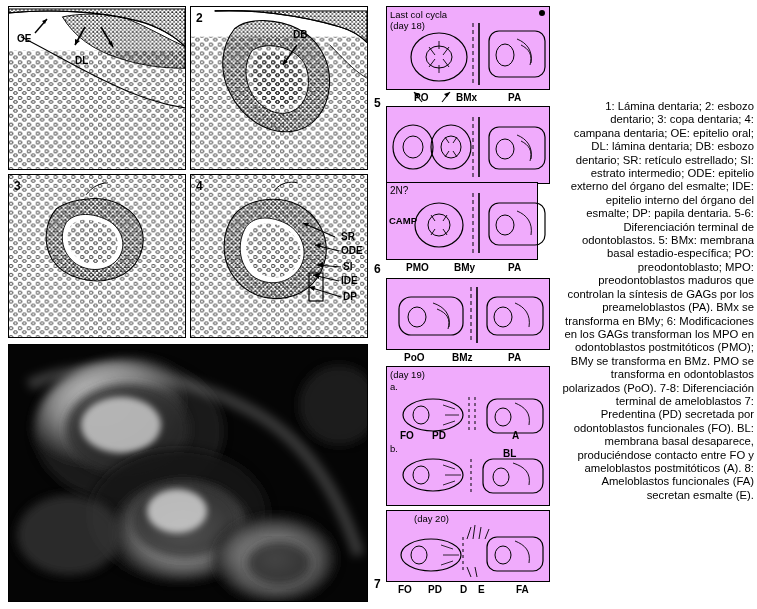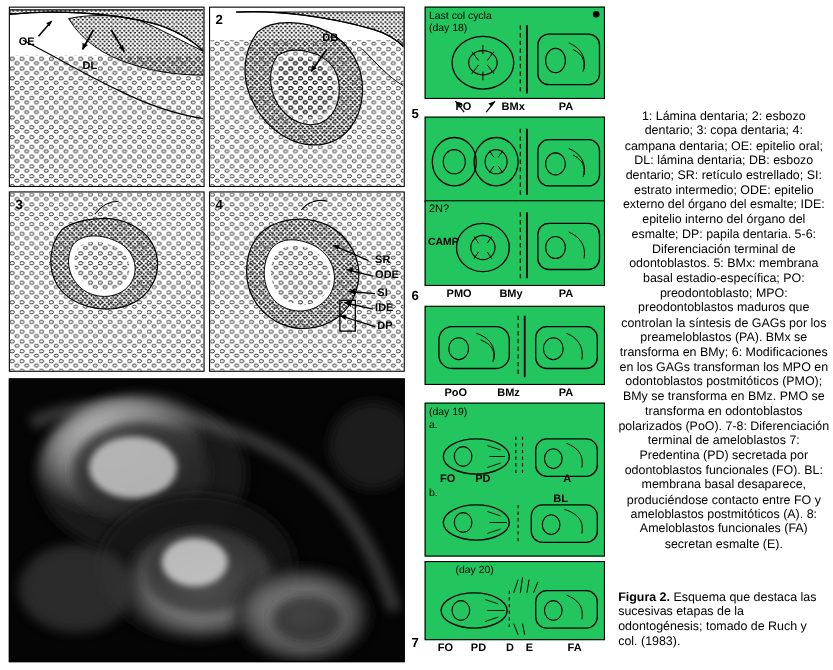--- a/index.html
+++ b/index.html
@@ -48,32 +48,32 @@
   
   .stipple {
     position: absolute;
     left: 0; top: 0; right: 0; bottom: 0;
   }
 
   
   .dbox {
     position: absolute;
     border: 1px solid #000;
-    background: #22c55e;
+    background: #f0abfc;
   }
 
   
   .caption {
     position: absolute;
     left: 562px;
     top: 100px;
     width: 192px;
     font-size: 11.3px;
     line-height: 13.4px;
-    text-align: center;
+    text-align: right;
     color: #000;
   }
   .figcap {
     position: absolute;
     left: 562px;
     top: 537px;
     width: 192px;
     font-size: 11.3px;
     line-height: 13.4px;
   }
@@ -314,21 +314,21 @@
         <rect x="102" y="20" width="56" height="42" rx="10" fill="none" stroke="#000" stroke-width="1.2"></rect>
         <ellipse cx="118" cy="42" rx="9" ry="10" fill="none" stroke="#000" stroke-width="1"></ellipse>
         <path d="M130,28 C140,32 146,40 144,52" fill="none" stroke="#000" stroke-width="0.9"></path>
         <path d="M134,34 C142,38 146,44 143,54" fill="none" stroke="#000" stroke-width="0.9"></path>
       </svg>
     </div>
     <div class="lbl lbl-b" style="left:408px; top:186px;">MPO</div>
     <div class="lbl lbl-b" style="left:456px; top:186px;">BMy</div>
     <div class="lbl lbl-b" style="left:508px; top:186px;">PA</div>
 
-    <div class="dbox" style="left:386px; top:182px; width:164px; height:78px;">
+    <div class="dbox" style="left:386px; top:182px; width:152px; height:78px;">
       <div class="lbl" style="left:3px; top:2px; font-size:10px;">2N?</div>
       <div class="lbl" style="left:2px; top:32px; font-size:9.5px;font-weight:bold;">CAMP</div>
       <svg style="position:absolute;left:0;top:0;width:164px;height:78px;">
         <ellipse cx="52" cy="42" rx="24" ry="22" fill="none" stroke="#000" stroke-width="1.2"></ellipse>
         <ellipse cx="52" cy="42" rx="11" ry="11" fill="none" stroke="#000" stroke-width="1"></ellipse>
         <g stroke="#000" stroke-width="0.9">
           <line x1="44" y1="32" x2="48" y2="38"></line>
             <line x1="60" y1="32" x2="56" y2="38"></line>
           <line x1="44" y1="52" x2="48" y2="46"></line>
             <line x1="60" y1="52" x2="56" y2="46"></line>
@@ -425,17 +425,14 @@
     <div class="lbl lbl-b" style="left:398px; top:584px;">FO</div>
     <div class="lbl lbl-b" style="left:428px; top:584px;">PD</div>
     <div class="lbl lbl-b" style="left:460px; top:584px;">D</div>
     <div class="lbl lbl-b" style="left:478px; top:584px;">E</div>
     <div class="lbl lbl-b" style="left:516px; top:584px;">FA</div>
 
   </div>
 
   <div class="caption">1: Lámina dentaria; 2: esbozo dentario; 3: copa dentaria; 4: campana dentaria; OE: epitelio oral; DL: lámina dentaria; DB: esbozo dentario; SR: retículo estrellado; SI: estrato intermedio; ODE: epitelio externo del órgano del esmalte; IDE: epitelio interno del órgano del esmalte; DP: papila dentaria. 5-6: Diferenciación terminal de odontoblastos. 5: BMx: membrana basal estadio-específica; PO: preodontoblasto; MPO: preodontoblastos maduros que controlan la síntesis de GAGs por los preameloblastos (PA). BMx se transforma en BMy; 6: Modificaciones en los GAGs transforman los MPO en odontoblastos postmitóticos (PMO); BMy se transforma en BMz. PMO se transforma en odontoblastos polarizados (PoO). 7-8: Diferenciación terminal de ameloblastos 7: Predentina (PD) secretada por odontoblastos funcionales (FO). BL: membrana basal desaparece, produciéndose contacto entre FO y ameloblastos postmitóticos (A). 8: Ameloblastos funcionales (FA) secretan esmalte (E).</div>
 
-  <div class="figcap">
-    <b>Figura 2.</b><span> Esquema que destaca las sucesivas etapas de la odontogénesis; tomado de Ruch y col. (1983).</span>
-  </div>
 
 </div>
 
 </body></html>

